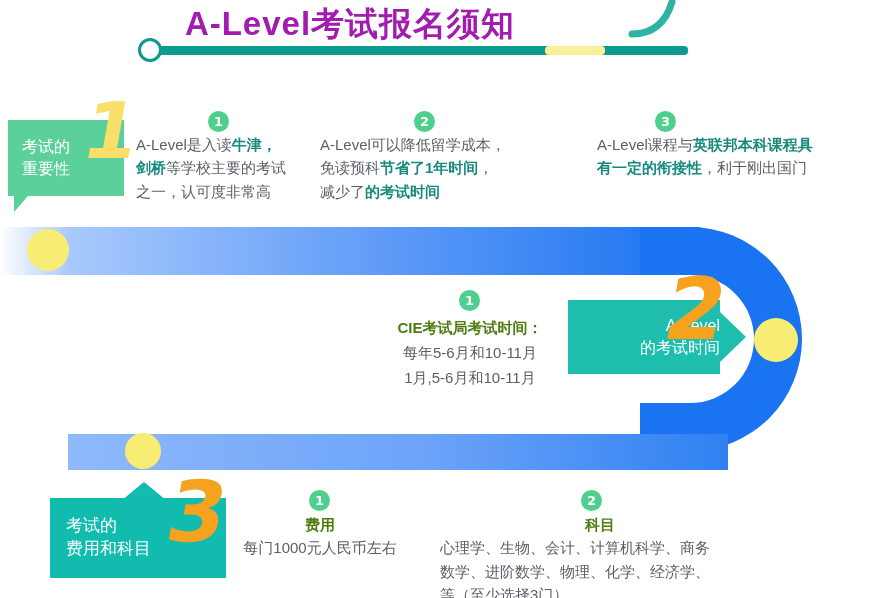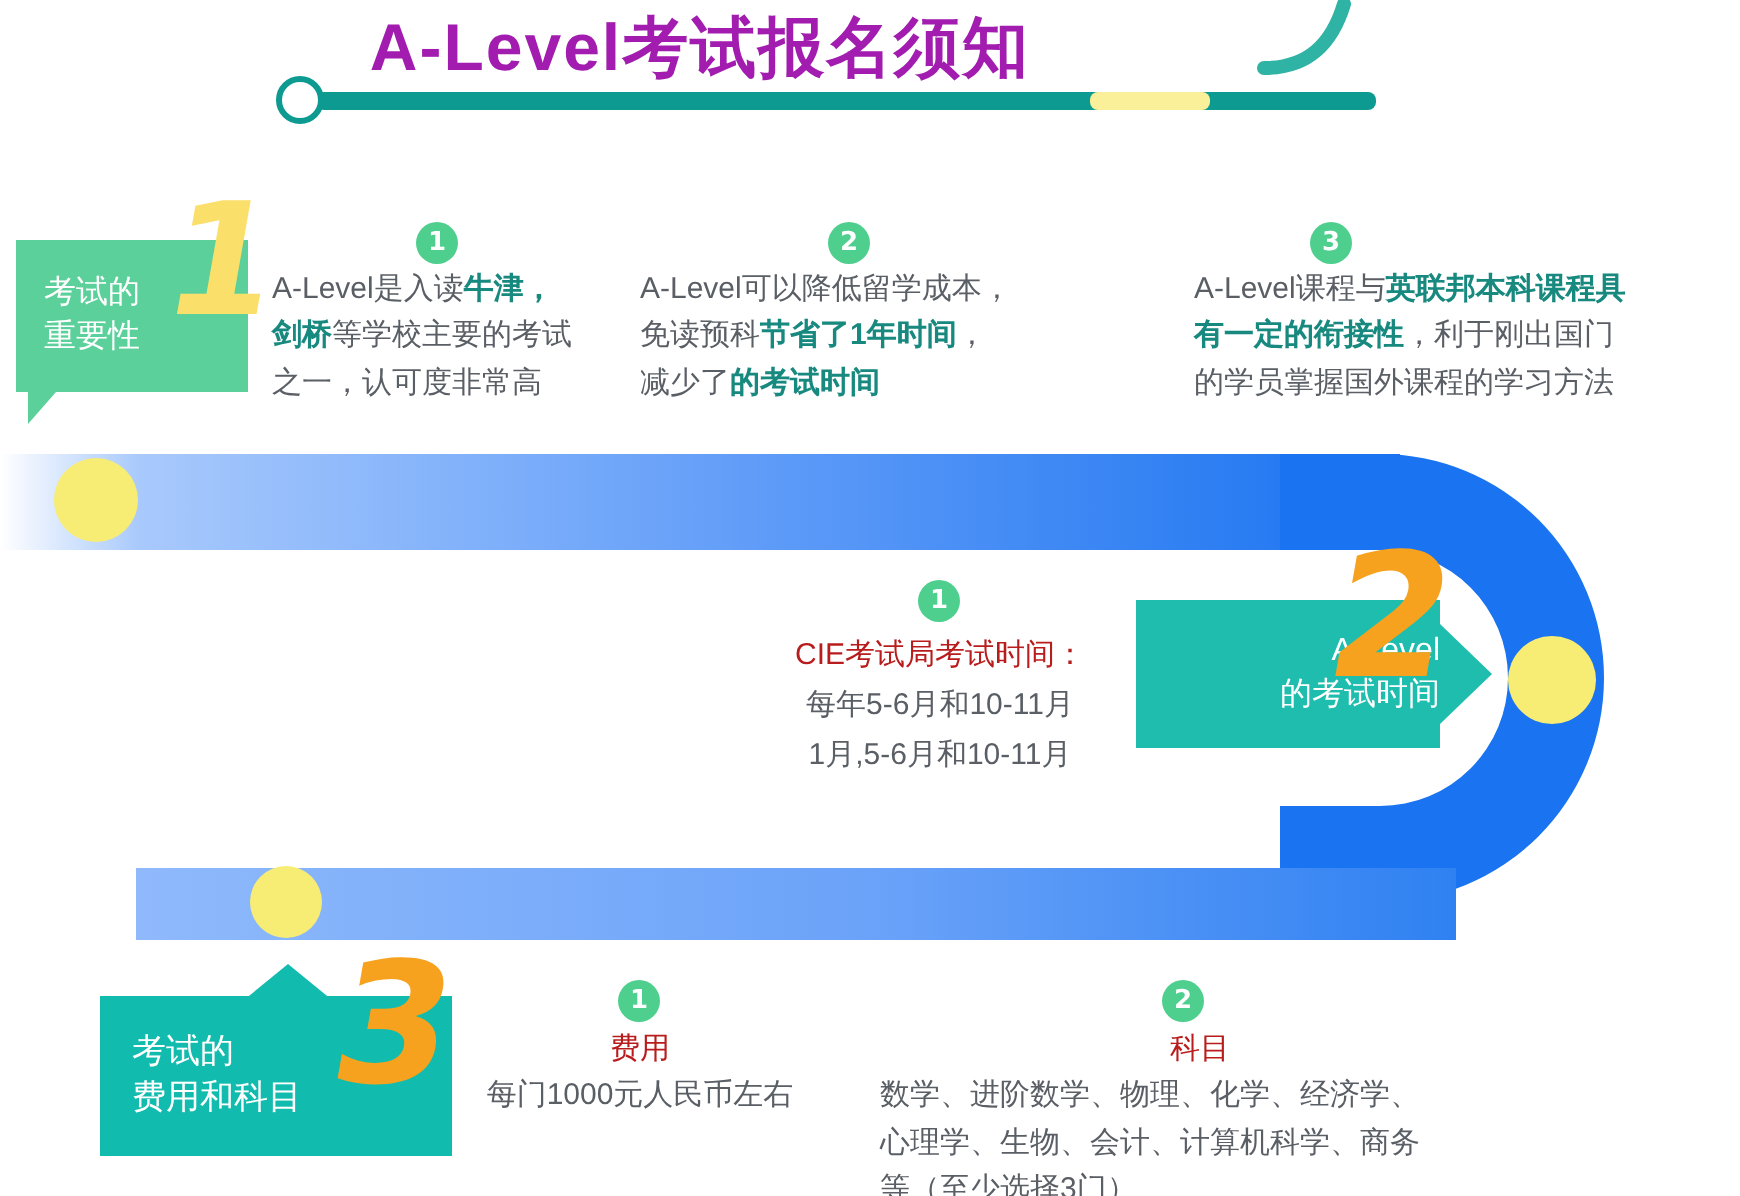--- a/index.html
+++ b/index.html
@@ -107,21 +107,21 @@
   }
 
   
   .ctext{
     position:absolute;z-index:6;
     font-size:15px;line-height:1.55;color:#5a5f66;
   }
   .ctext b{color:#17897F;font-weight:bold;}
   .ctext.center{text-align:center;}
 
-  .subhead{color:#b91c1c;font-weight:normal;}
+  .subhead{color:#4d7c0f;font-weight:bold;}
 </style>
 </head>
 <body>
 
 <div id="stage">
 
   <svg id="ribbon" viewBox="0 0 870 598">
     <defs>
       <linearGradient id="gradTop" x1="0" y1="0" x2="1" y2="0">
         <stop offset="0" stop-color="#ffffff"></stop>
@@ -168,21 +168,21 @@
     <div class="numeral">1</div>
   </div>
 
   <div class="badge" style="left:208px;top:111px;">1</div>
   <div class="ctext" id="s1i1" style="left:136px;top:133px;width:190px;"><span>A-Level是入读</span><b>牛津，</b><br><b>剑桥</b><span>等学校主要的考试</span><br><span>之一，认可度非常高</span></div>
 
   <div class="badge" style="left:414px;top:111px;">2</div>
   <div class="ctext" id="s1i2" style="left:320px;top:133px;width:225px;"><span>A-Level可以降低留学成本，</span><br><span>免读预科</span><b>节省了1年时间</b><span>，</span><br><span>减少了</span><b>的考试时间</b></div>
 
   <div class="badge" style="left:655px;top:111px;">3</div>
-  <div class="ctext" id="s1i3" style="left:550px;top:133px;width:305px;margin-left:47px;"><span>A-Level课程与</span><b>英联邦本科课程具</b><br><b>有一定的衔接性</b><span>，利于刚出国门</span><br><span>的学员掌握国外课程的学习方法</span></div>
+  <div class="ctext" id="s1i3" style="left:550px;top:133px;width:305px;margin-left:47px;"><span>A-Level课程与</span><b>英联邦本科课程具</b><br><b>有一定的衔接性</b><span>，利于刚出国门</span><br></div>
 
   <div class="label-box" id="box2">
     <div class="box-body">
       <div>A-Level</div>
       <div style="padding-left:10px;">的考试时间</div>
     </div>
     <div class="arrow"></div>
     <div class="numeral">2</div>
   </div>
 
@@ -204,18 +204,18 @@
 
   <div class="badge" style="left:309px;top:490px;">1</div>
   <div class="ctext center" style="left:232px;top:513px;width:176px;">
     <div class="subhead">费用</div>
     <div>每门1000元人民币左右</div>
   </div>
 
   <div class="badge" style="left:581px;top:490px;">2</div>
   <div class="ctext" style="left:440px;top:513px;width:320px;">
     <div class="subhead" style="text-align:center;">科目</div>
+    <div>心理学、生物、会计、计算机科学、商务</div>
     <div>数学、进阶数学、物理、化学、经济学、</div>
-    <div>心理学、生物、会计、计算机科学、商务</div>
     <div>等（至少选择3门）</div>
   </div>
 
 </div>
 
 </body></html>

